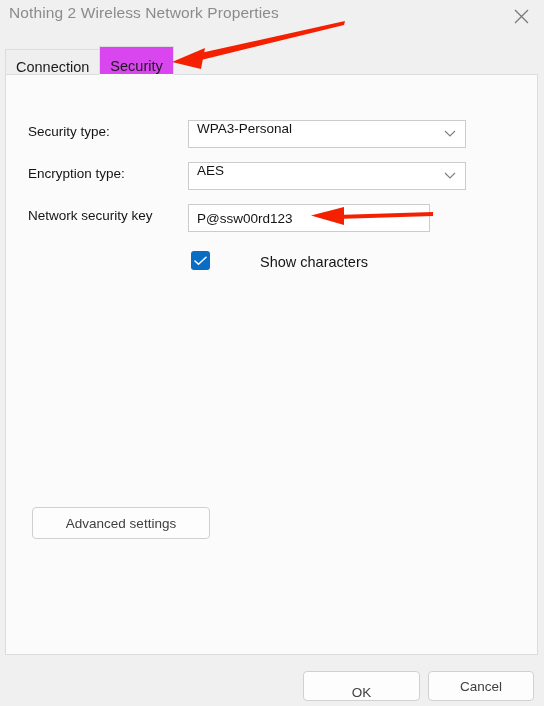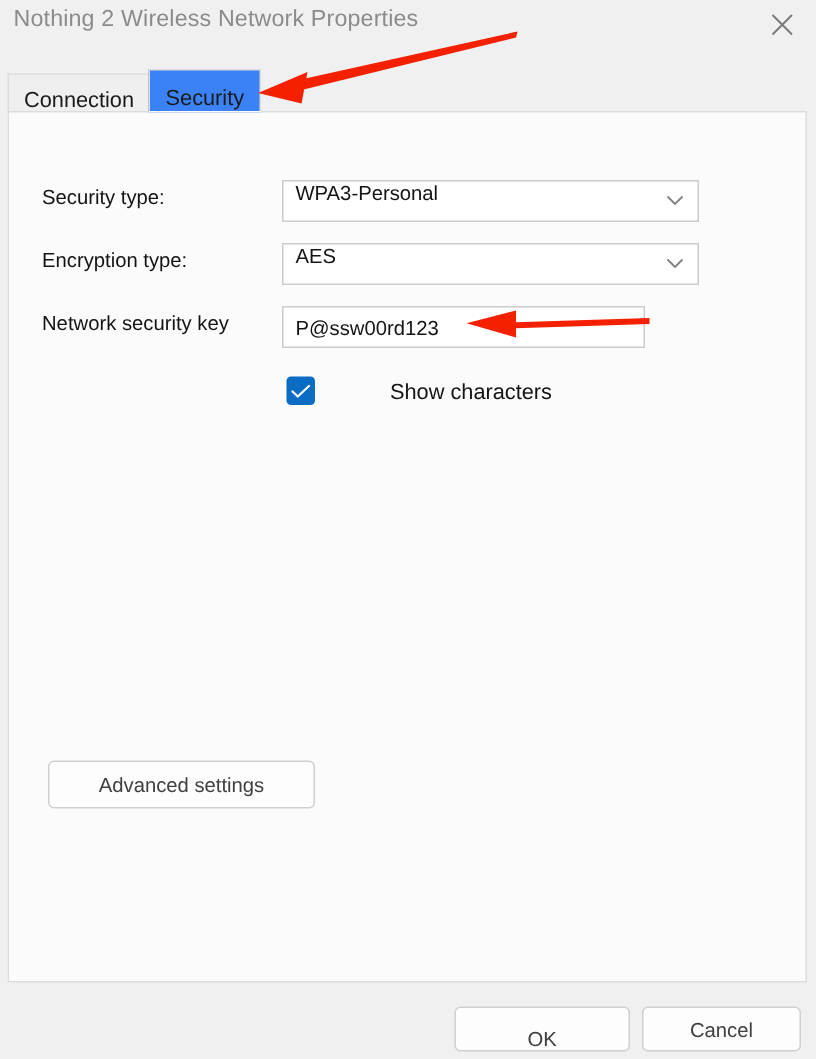--- a/index.html
+++ b/index.html
@@ -61,21 +61,21 @@
     align-items: flex-end;
     font-size: 14.5px;
     color: #1a1a1a;
     box-sizing: border-box;
     border: 1px solid #dcdcdc;
     border-bottom: none;
     background: #efefef;
     margin-right: -1px;
   }
   .tab.selected {
-    background: #3b82f6;
+    background: #d946ef;
     height: 29px;
     border: 1px solid #dcdcdc;
     border-bottom: 1px solid #fdfdfd;
     position: relative;
     z-index: 3;
   }
 
   
   .panel {
     position: absolute;

